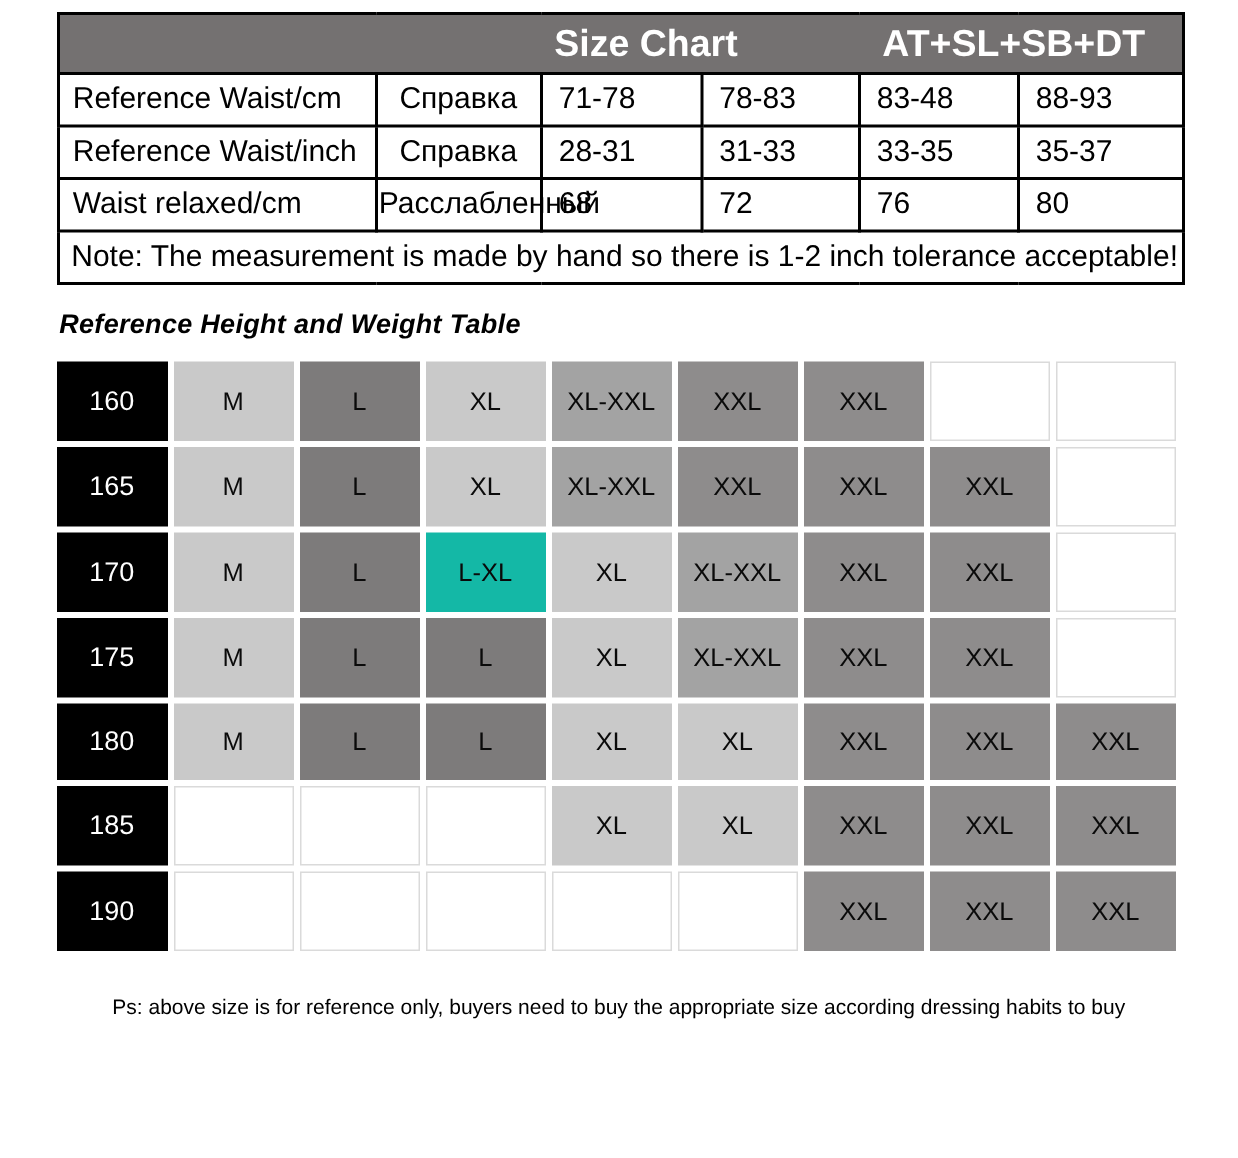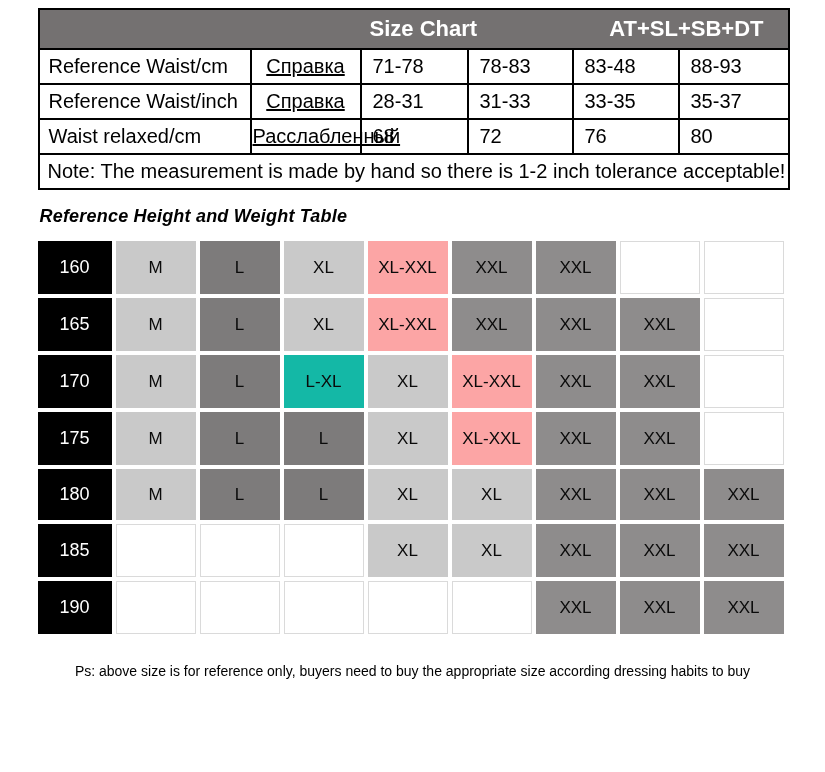--- a/index.html
+++ b/index.html
@@ -8,28 +8,28 @@
     font-family:"Liberation Sans", sans-serif;color:#000;
   }
   .page{width:750px;margin:8px auto 0 auto;}
 
   
   table.spec{border-collapse:collapse;table-layout:fixed;width:750px;}
   table.spec td,table.spec th{border:2px solid #000;vertical-align:middle;}
   .bar{
     background:#747171;color:#fff;padding:0;height:27px;
   }
-  .bar-inner{display:flex;align-items:center;height:38px;font-size:22px;}
+  .bar-inner{display:flex;align-items:center;height:38px;font-size:25px;}
   .bar-title{margin-left:330px;white-space:nowrap;}
   .bar-code{margin-left:auto;padding-right:24px;white-space:nowrap;}
   table.spec td{height:31px;font-size:20px;}
   tr.size-row td{height:35px;}
   tr.size-row td.label{padding-left:19px;}
   td.label{padding-left:9px;text-align:left;white-space:nowrap;}
-  td.ru{font-size:14px;text-align:center;padding:0 1px;white-space:nowrap;text-decoration:underline;}
+  td.ru{font-size:14px;text-align:center;padding:0 1px;white-space:nowrap;}
   td.val{padding-left:11px;text-align:left;white-space:nowrap;}
   td.note{font-size:17px;padding-left:8px;height:32px;text-align:left;}
 
   
   h2.hw-heading{
     margin:16px 0 10px 2px;font-size:18px;font-weight:bold;font-style:italic;
     letter-spacing:0.2px;
   }
 
   
@@ -49,21 +49,21 @@
     background-image:linear-gradient(to bottom right,
       rgba(0,0,0,0) calc(50% - 1.5px), #fff calc(50% - 1.5px),
       #fff calc(50% + 1.5px), rgba(0,0,0,0) calc(50% + 1.5px));
   }
   .c-top{position:absolute;top:5px;right:6px;font-size:15px;}
   .c-bottom{position:absolute;bottom:5px;left:5px;font-size:15px;}
   td.cell{font-size:17px;color:#0a0a0a;}
   .c-light{background:#c9c9c9;}
   .c-dark{background:#7d7b7b;}
   .c-mid{background:#8e8c8c;}
-  .c-pinkA{background:#fca5a5;}
+  .c-pinkA{background:#a3a3a3;}
   .c-pinkB{background:#14b8a6;}
   .c-empty{background:#fff;border:1px solid #dadada;}
 
   
   .footer{
     margin-top:24px;text-align:center;font-size:14px;line-height:19px;
     color:#000;
   }
 </style>
 </head>

